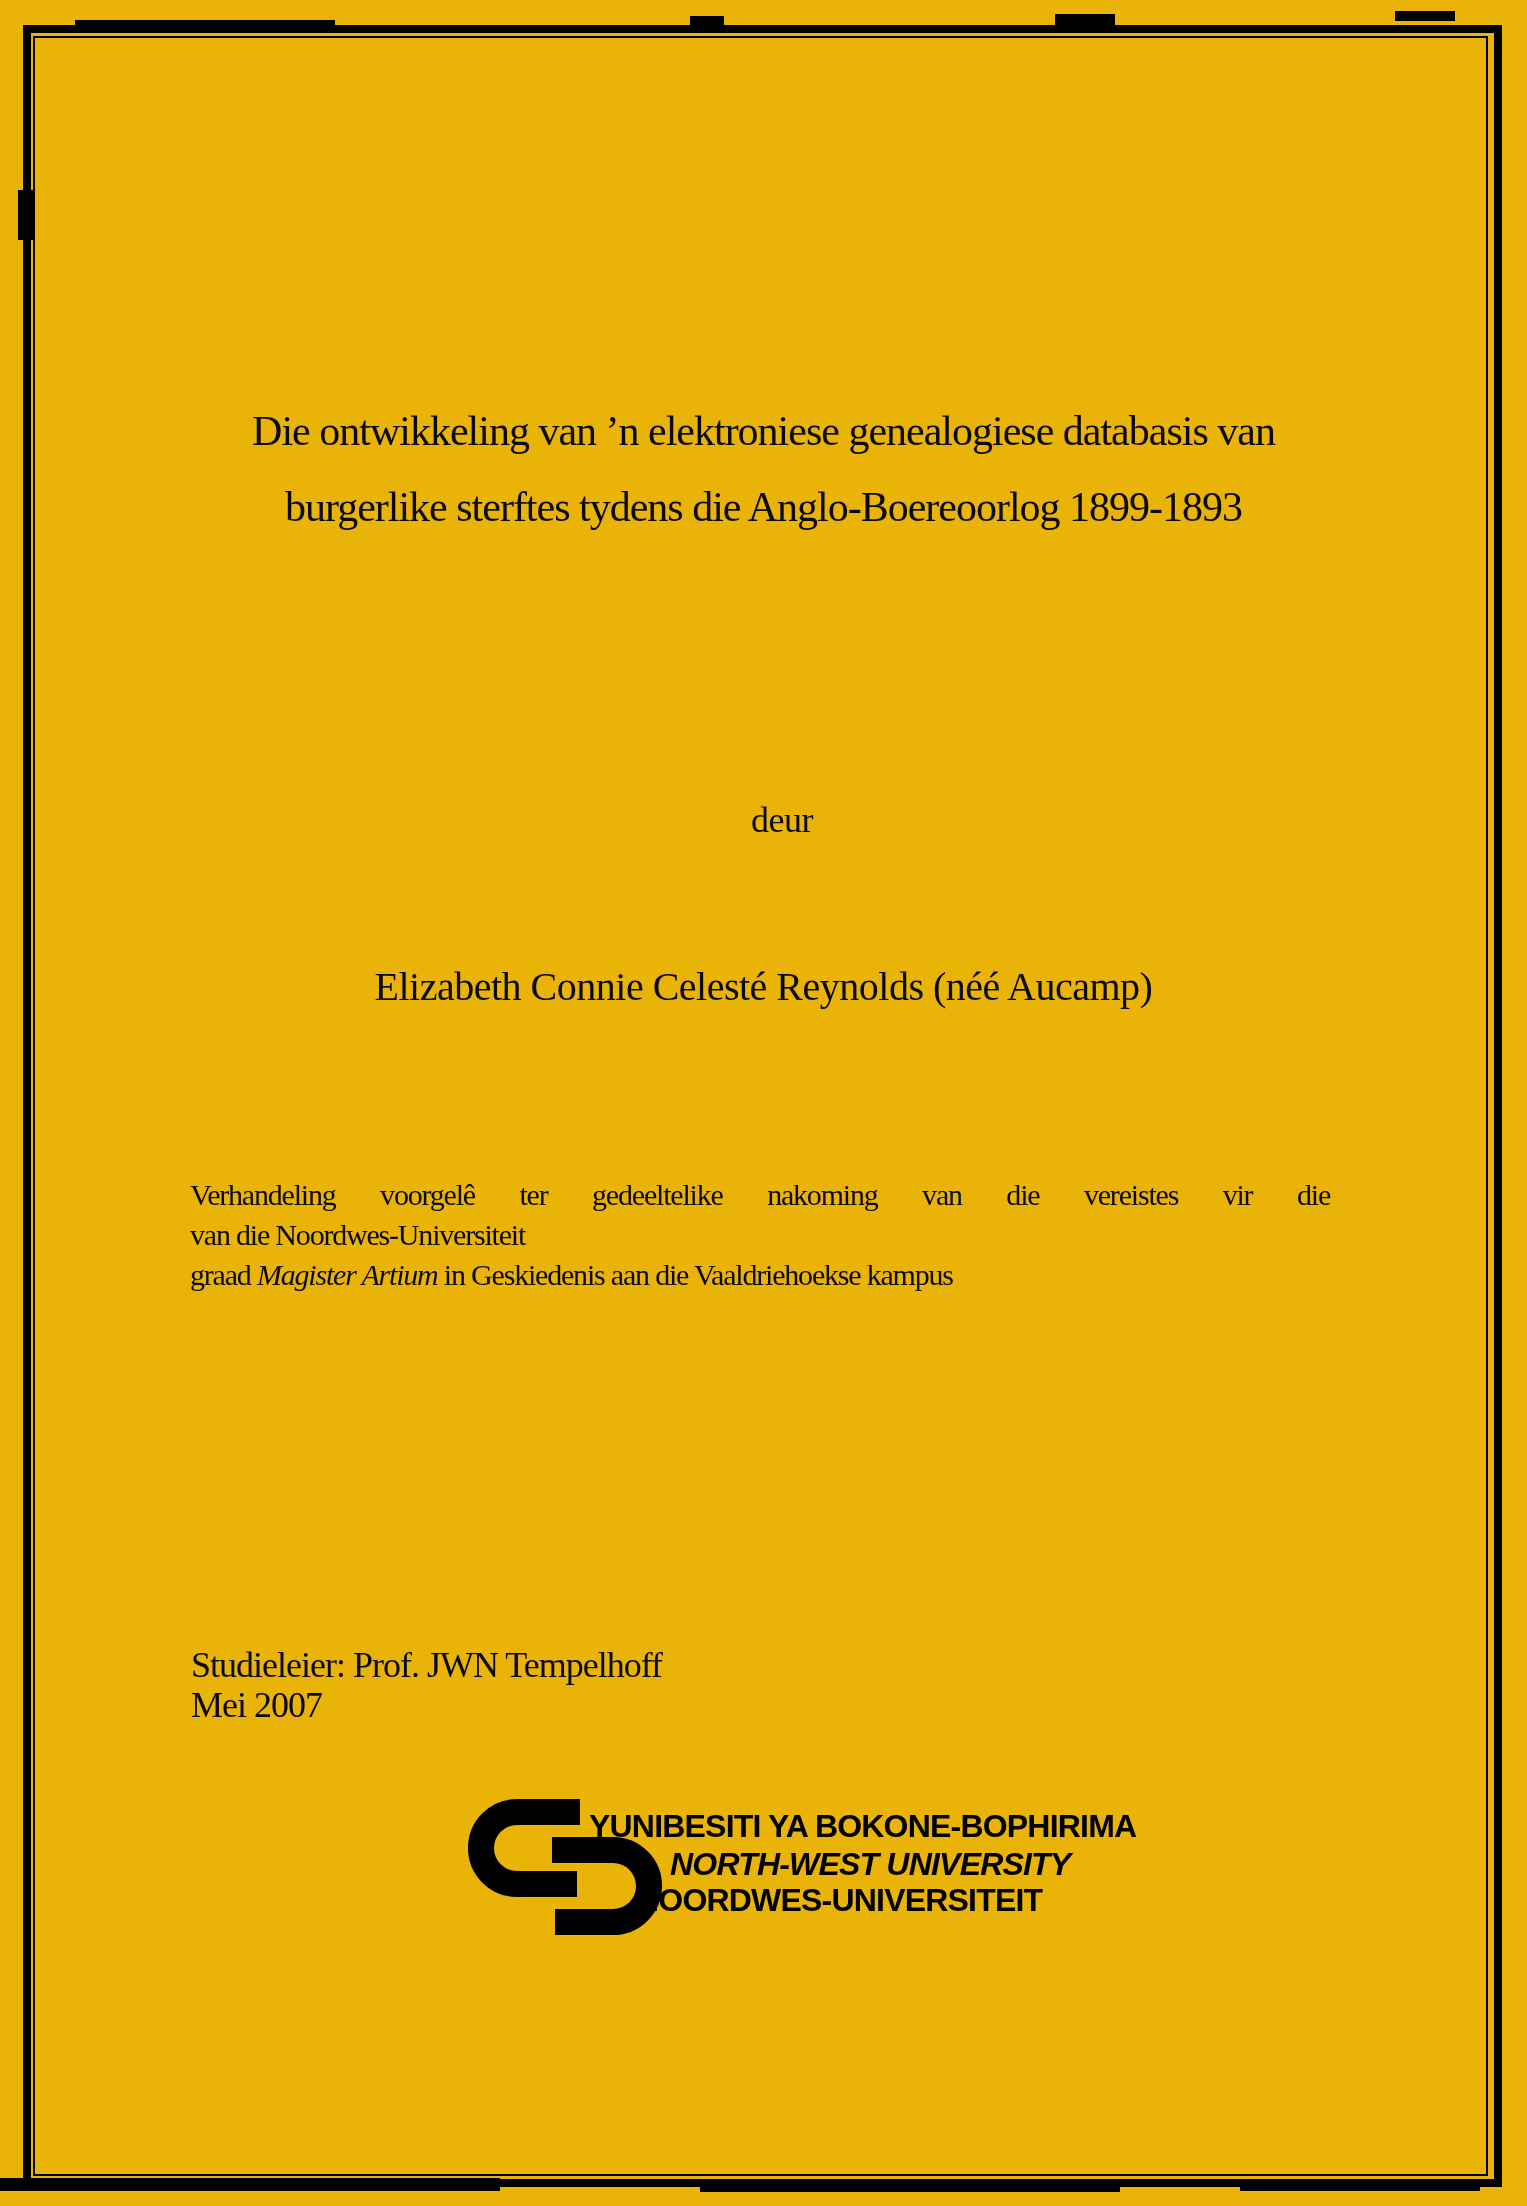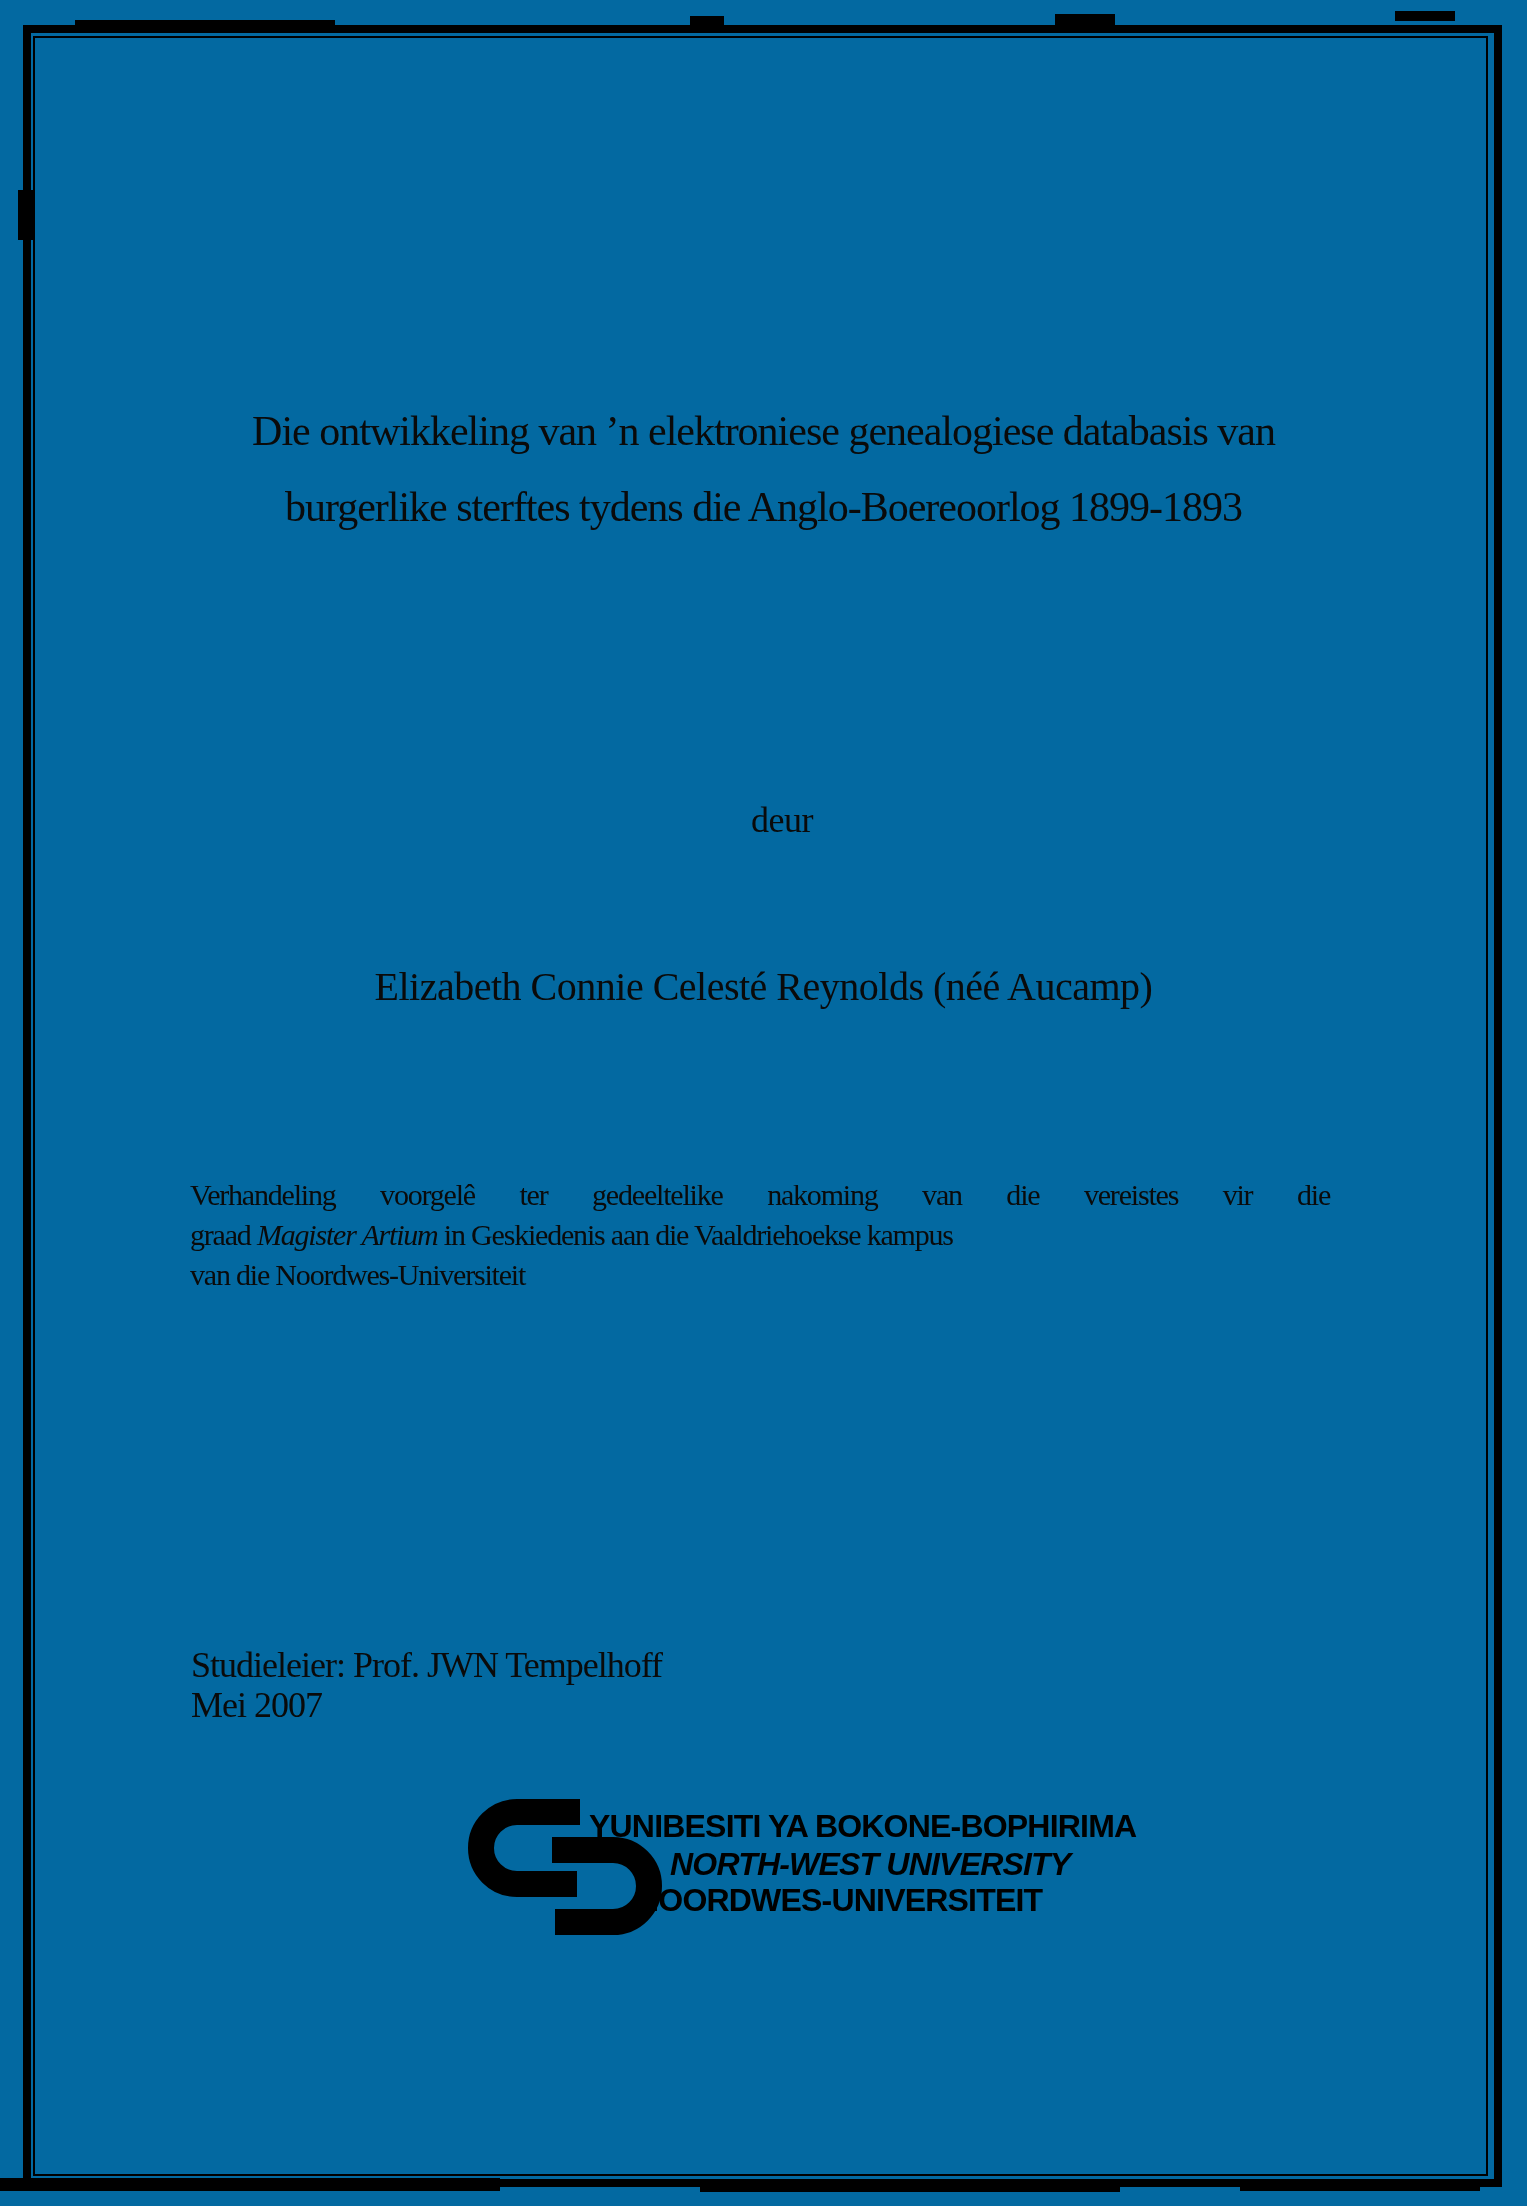--- a/index.html
+++ b/index.html
@@ -1,19 +1,19 @@
 <!DOCTYPE html>
 <html><head>
 <meta charset="utf-8">
 <style>
   html,body{margin:0;padding:0;background:#fff;}
   .page{
     position:relative;
     width:1527px;height:2206px;
-    background:#0369a1;
+    background:#eab308;
     font-family:"Liberation Serif","DejaVu Serif",serif;
     color:#0a0a0a;
     overflow:hidden;
   }
   .frame-outer{
     position:absolute;left:23px;top:25px;right:25px;bottom:19px;
     border:8px solid #000;
   }
   .frame-inner{
     position:absolute;left:33px;top:36px;right:39px;bottom:30px;
@@ -83,22 +83,22 @@
   <div class="title-block">
     <div>Die ontwikkeling van ’n elektroniese genealogiese databasis van</div>
     <div>burgerlike sterftes tydens die Anglo-Boereoorlog 1899-1893</div>
   </div>
 
   <div class="byline-deur">deur</div>
   <div class="byline-author">Elizabeth Connie Celesté Reynolds (néé Aucamp)</div>
 
   <div class="declaration">
     <div class="decl-line decl-justified">Verhandeling voorgelê ter gedeeltelike nakoming van die vereistes vir die</div>
+    <div class="decl-line">van die Noordwes-Universiteit</div>
     <div class="decl-line"><span>graad </span><span class="italic">Magister Artium</span><span> in Geskiedenis aan die Vaaldriehoekse kampus</span></div>
-    <div class="decl-line">van die Noordwes-Universiteit</div>
   </div>
 
   <div class="supervisor-block">
     <div>Studieleier: Prof. JWN Tempelhoff</div>
     <div>Mei 2007</div>
   </div>
 
   <div class="logo-mark">
     <svg width="196" height="136" viewBox="0 0 196 136" aria-hidden="true">
       <path d="M 113 13 H 50 A 36 36 0 0 0 50 85 H 110" fill="none" stroke="#000" stroke-width="26"></path>

